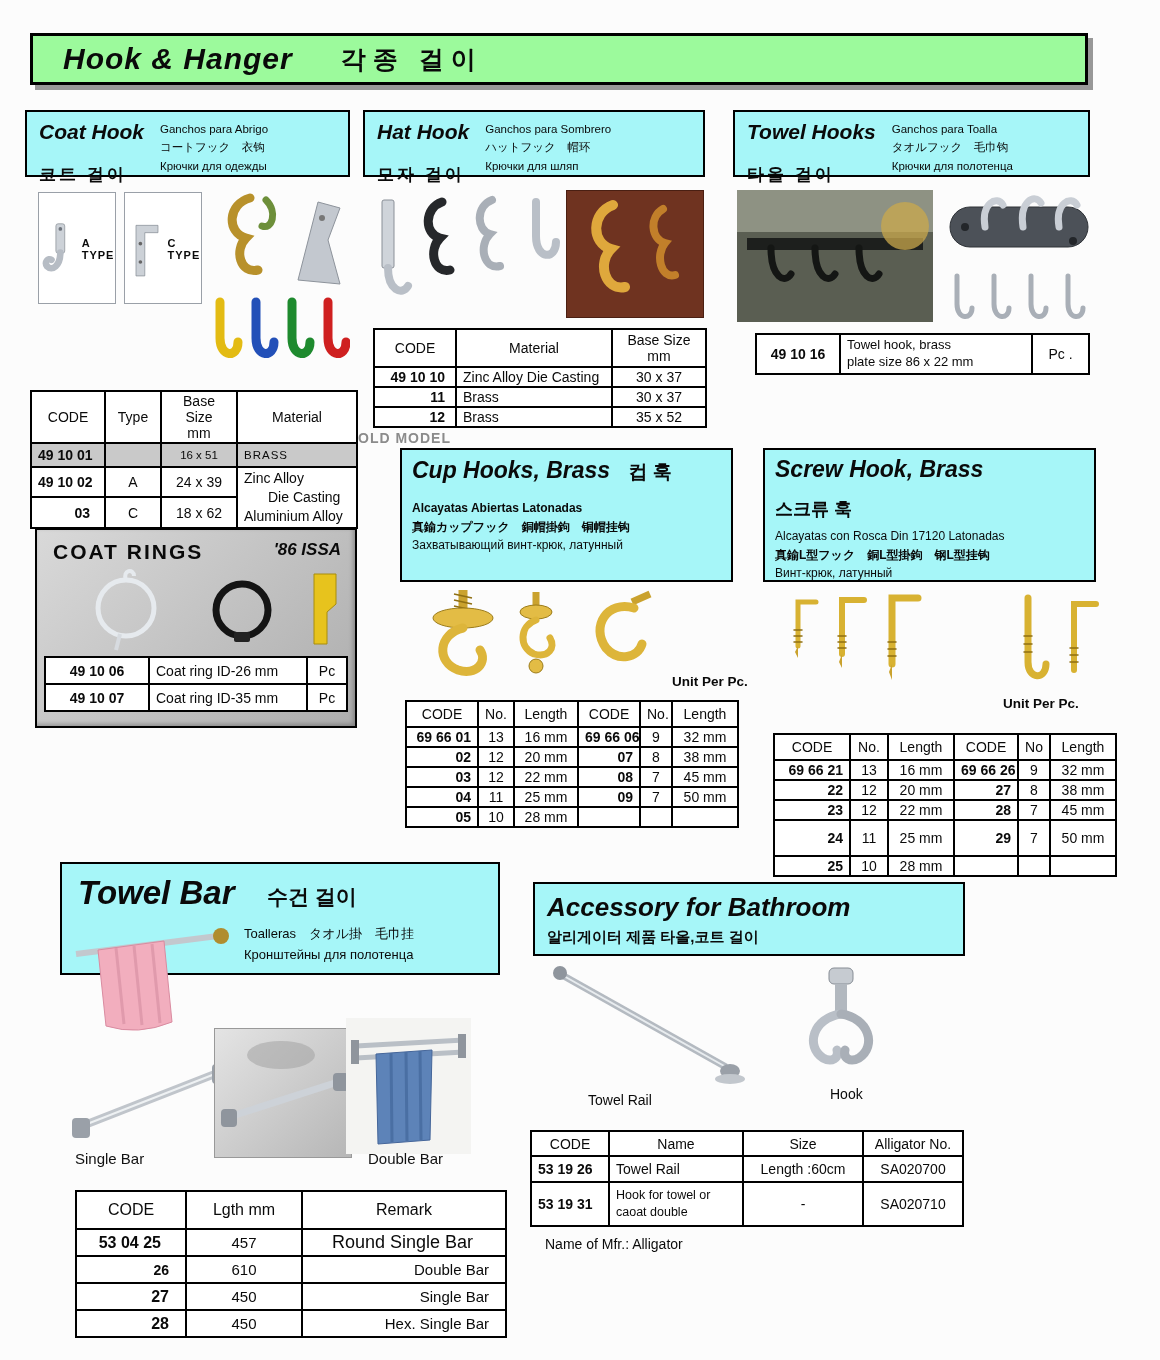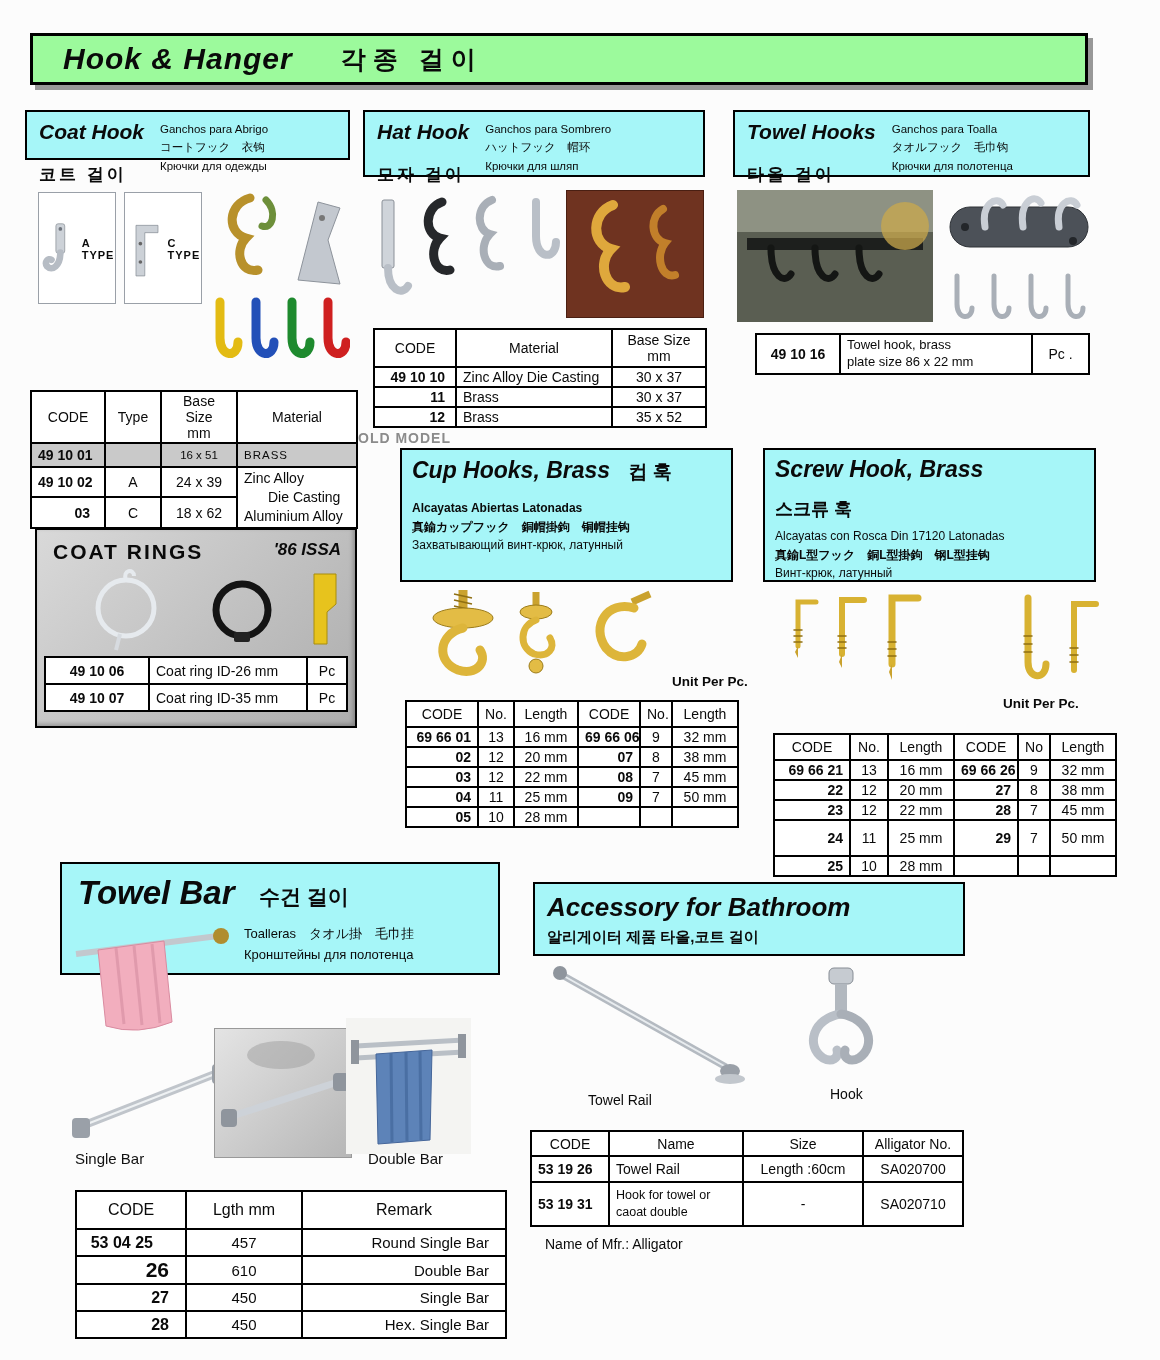--- a/index.html
+++ b/index.html
@@ -39,21 +39,21 @@
 </head>
 <body>
 
 <div id="page">
 
   <div class="abs banner" style="left:30px;top:33px;width:1058px;height:52px">
     <span class="en">Hook &amp; Hanger</span>
     <span class="ko">각종 걸이</span>
   </div>
 
-  <div class="abs cyan h3x" style="left:25px;top:110px;width:325px;height:50px">
+  <div class="abs cyan h3x" style="left:25px;top:110px;width:325px;height:67px">
     <div class="lft">
       <div class="ten">Coat Hook</div>
       <div class="tko">코트 걸이</div>
     </div>
     <div class="rgt">
       <div>Ganchos para Abrigo</div>
       <div>コートフック　衣钩</div>
       <div>Крючки для одежды</div>
     </div>
   </div>
@@ -453,21 +453,21 @@
       <td></td>
           <td></td>
           <td></td>
     </tr>
   </tbody>
     </table>
 
   <div class="abs cyan" style="left:60px;top:862px;width:440px;height:113px">
     <div style="padding:10px 0 0 16px">
       <span style="font-style:italic;font-weight:bold;font-size:33px">Towel Bar</span>
-      <span style="font-weight:bold;font-size:21px;margin-left:20px">수건 걸이</span>
+      <span style="font-weight:bold;font-size:21px;margin-left:28px">수건 걸이</span>
     </div>
     <div class="abs" style="left:182px;top:60px;font-size:13px;line-height:1.6">
       <div>Toalleras　タオル掛　毛巾挂</div>
       <div>Кронштейны для полотенца</div>
     </div>
   </div>
 
   <svg class="abs" style="left:68px;top:924px;z-index:2" width="168" height="120" viewBox="0 0 168 120">
     <line x1="8" y1="30" x2="150" y2="12" stroke="#c3c8ce" stroke-width="6"></line>
     <circle cx="153" cy="12" r="8" fill="#b08d2f"></circle>
@@ -506,26 +506,26 @@
         <col style="width:116px">
         <col style="width:204px">
       </colgroup>
     <tbody>
         <tr style="height:38px">
       <th class="thb" style="font-size:16px">CODE</th>
       <th style="font-size:16px">Lgth mm</th>
       <th style="font-size:16px">Remark</th>
     </tr>
     <tr style="height:27px">
-      <td class="code rt" style="font-size:16px;padding-right:32px">53 04 25</td>
+      <td class="code rt" style="font-size:16px;padding-right:24px">53 04 25</td>
       <td class="ctr" style="font-size:15px">457</td>
-      <td class="rt" style="font-size:15px;padding-right:16px">Round Single Bar</td>
+      <td class="rt" style="font-size:18px;padding-right:32px">Round Single Bar</td>
     </tr>
     <tr style="height:27px">
-      <td class="code rt" style="font-size:21px;padding-right:16px">26</td>
+      <td class="code rt" style="font-size:14px;padding-right:16px">26</td>
       <td class="ctr" style="font-size:15px">610</td>
       <td class="rt" style="font-size:15px;padding-right:16px">Double Bar</td>
     </tr>
     <tr style="height:27px">
       <td class="code rt" style="font-size:16px;padding-right:16px">27</td>
       <td class="ctr" style="font-size:15px">450</td>
       <td class="rt" style="font-size:15px;padding-right:16px">Single Bar</td>
     </tr>
     <tr style="height:27px">
       <td class="code rt" style="font-size:16px;padding-right:16px">28</td>

